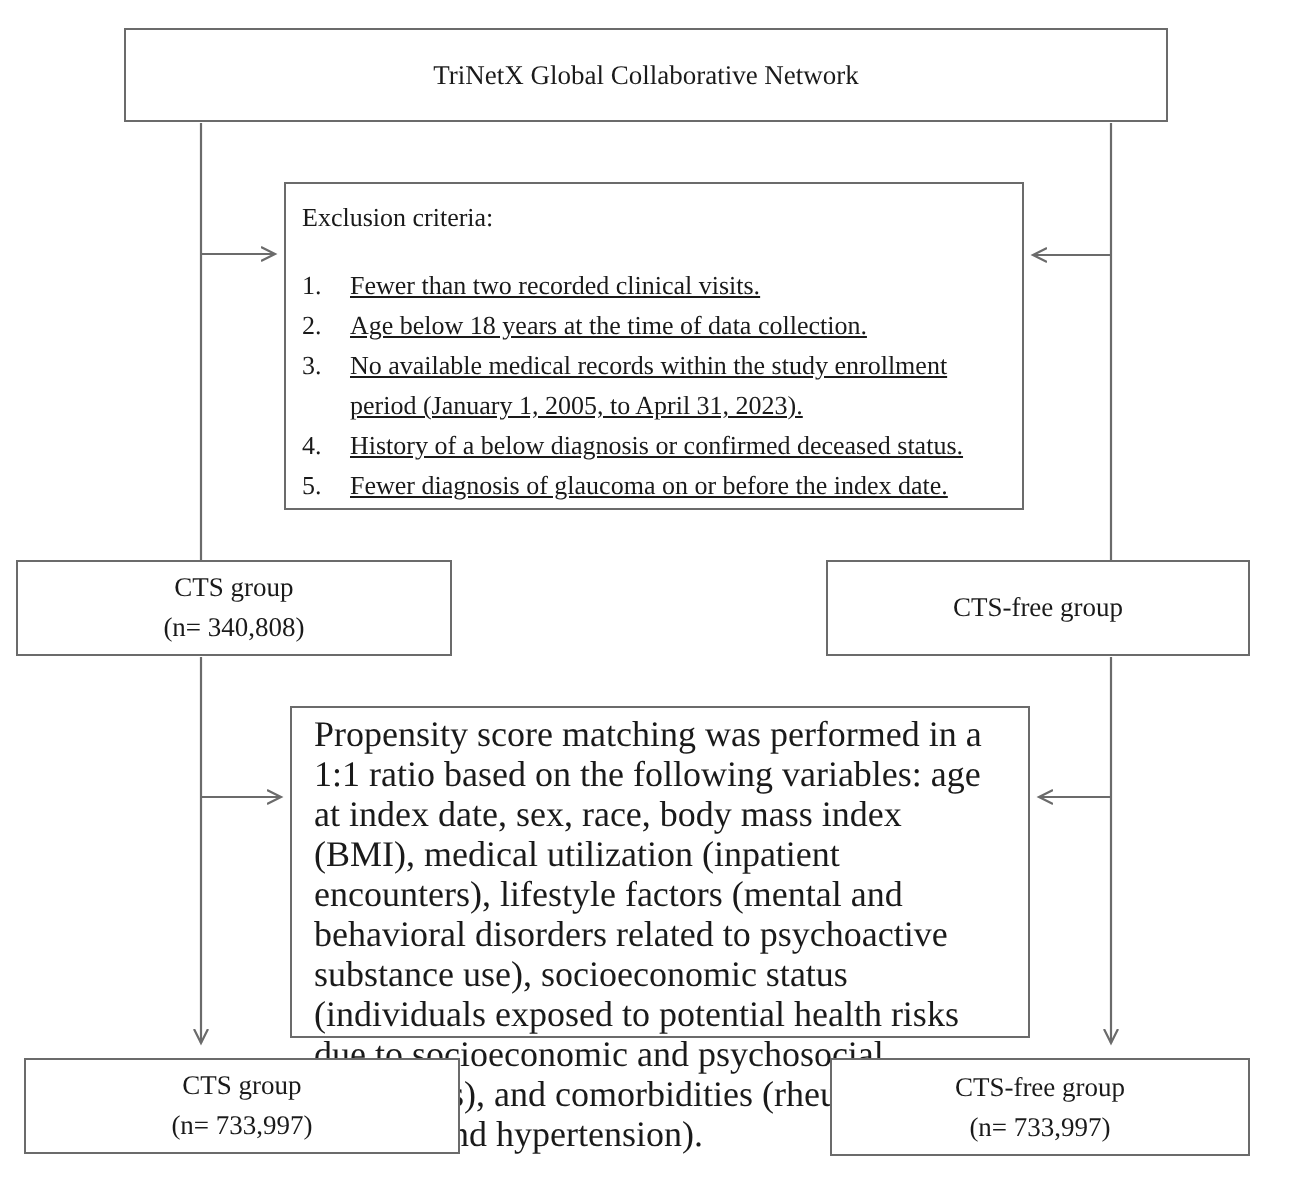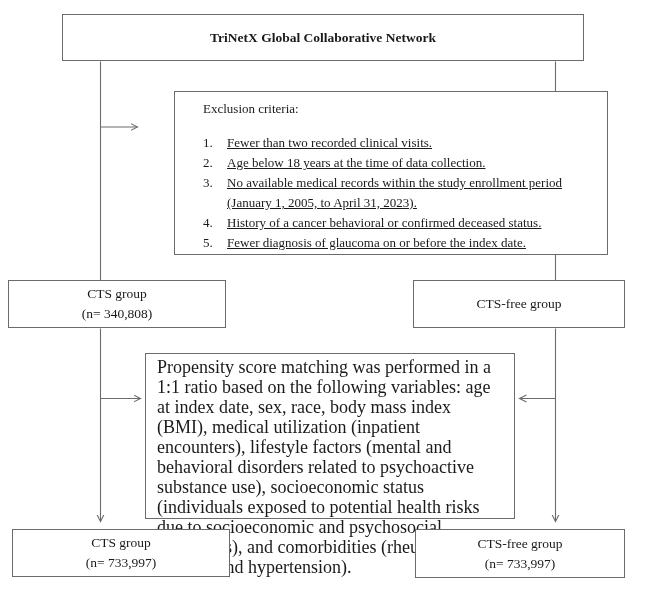--- a/index.html
+++ b/index.html
@@ -28,23 +28,23 @@
   }
   .center-box {
     display: flex;
     flex-direction: column;
     align-items: center;
     justify-content: center;
     text-align: center;
     font-size: 13.5px;
     line-height: 20px;
   }
-  .network-box   { left: 62px;  top: 14px;  width: 522px; height: 47px; font-weight: bold; }
-  .exclusion-box { left: 142px; top: 91px;  width: 434px; height: 164px;
-                   font-size: 13px; line-height: 20px; padding: 7px 10px 6px 28px; margin-left: 32px; }
+  .network-box   { left: 62px;  top: 14px;  width: 522px; height: 47px; }
+  .exclusion-box { left: 142px; top: 91px;  width: 370px; height: 164px;
+                   font-size: 13px; line-height: 20px; padding: 7px 10px 6px 8px; }
   .exclusion-heading { margin-bottom: 14px; }
   .exclusion-list { display: block; }
   .exclusion-item { display: flex; }
   .exclusion-item .num { width: 24px; flex: 0 0 24px; }
   .exclusion-item .txt { flex: 1 1 auto; text-decoration: underline; }
   .cts-box        { left: 8px;   top: 280px; width: 218px; height: 48px; }
   .ctsfree-box    { left: 413px; top: 280px; width: 212px; height: 48px; }
   .matching-box   { left: 145px; top: 353px; width: 370px; height: 166px;
                     font-size: 18px; line-height: 20px; padding: 3px 9px 3px 11px; }
   .cts-matched-box     { left: 12px;  top: 529px; width: 218px; height: 48px; }
@@ -85,21 +85,21 @@
       <div class="exclusion-item">
         <span class="num">2.</span>
         <span class="txt">Age below 18 years at the time of data collection.</span>
       </div>
       <div class="exclusion-item">
         <span class="num">3.</span>
         <span class="txt">No available medical records within the study enrollment period (January 1, 2005, to April 31, 2023).</span>
       </div>
       <div class="exclusion-item">
         <span class="num">4.</span>
-        <span class="txt">History of a cancer behavioral or confirmed deceased status.</span>
+        <span class="txt">History of a below diagnosis or confirmed deceased status.</span>
       </div>
       <div class="exclusion-item">
         <span class="num">5.</span>
         <span class="txt">Fewer diagnosis of glaucoma on or before the index date.</span>
       </div>
     </div>
   </div>
 
   <div class="box center-box cts-box">
     <div>CTS group</div>

